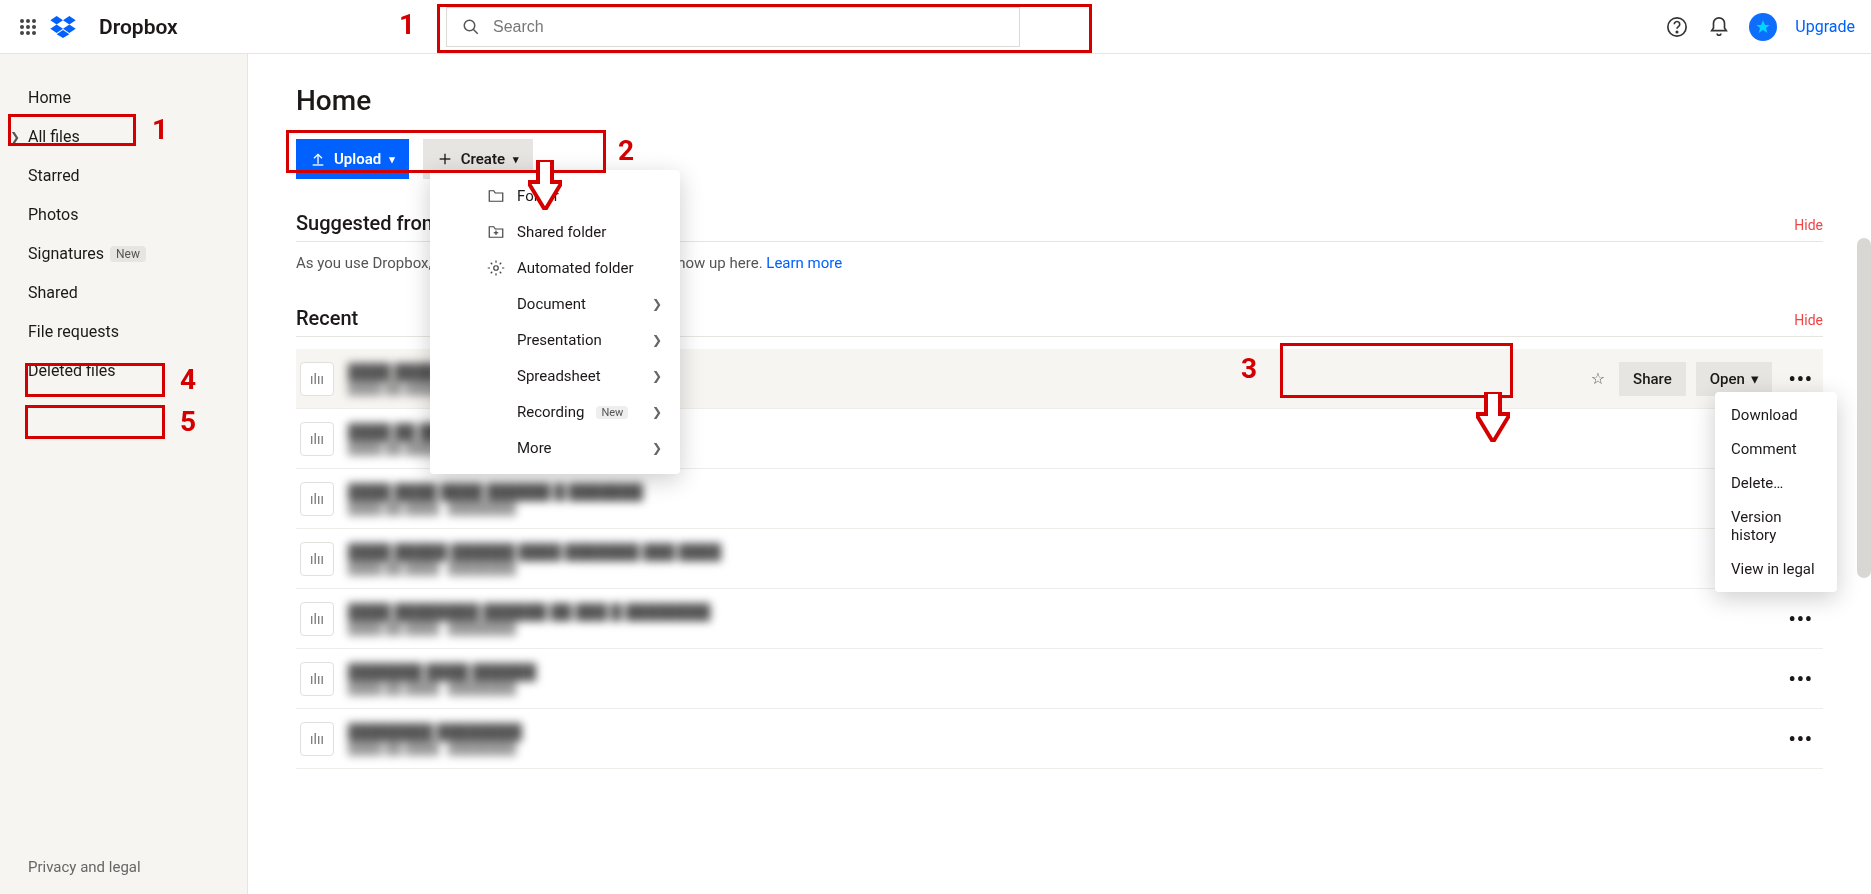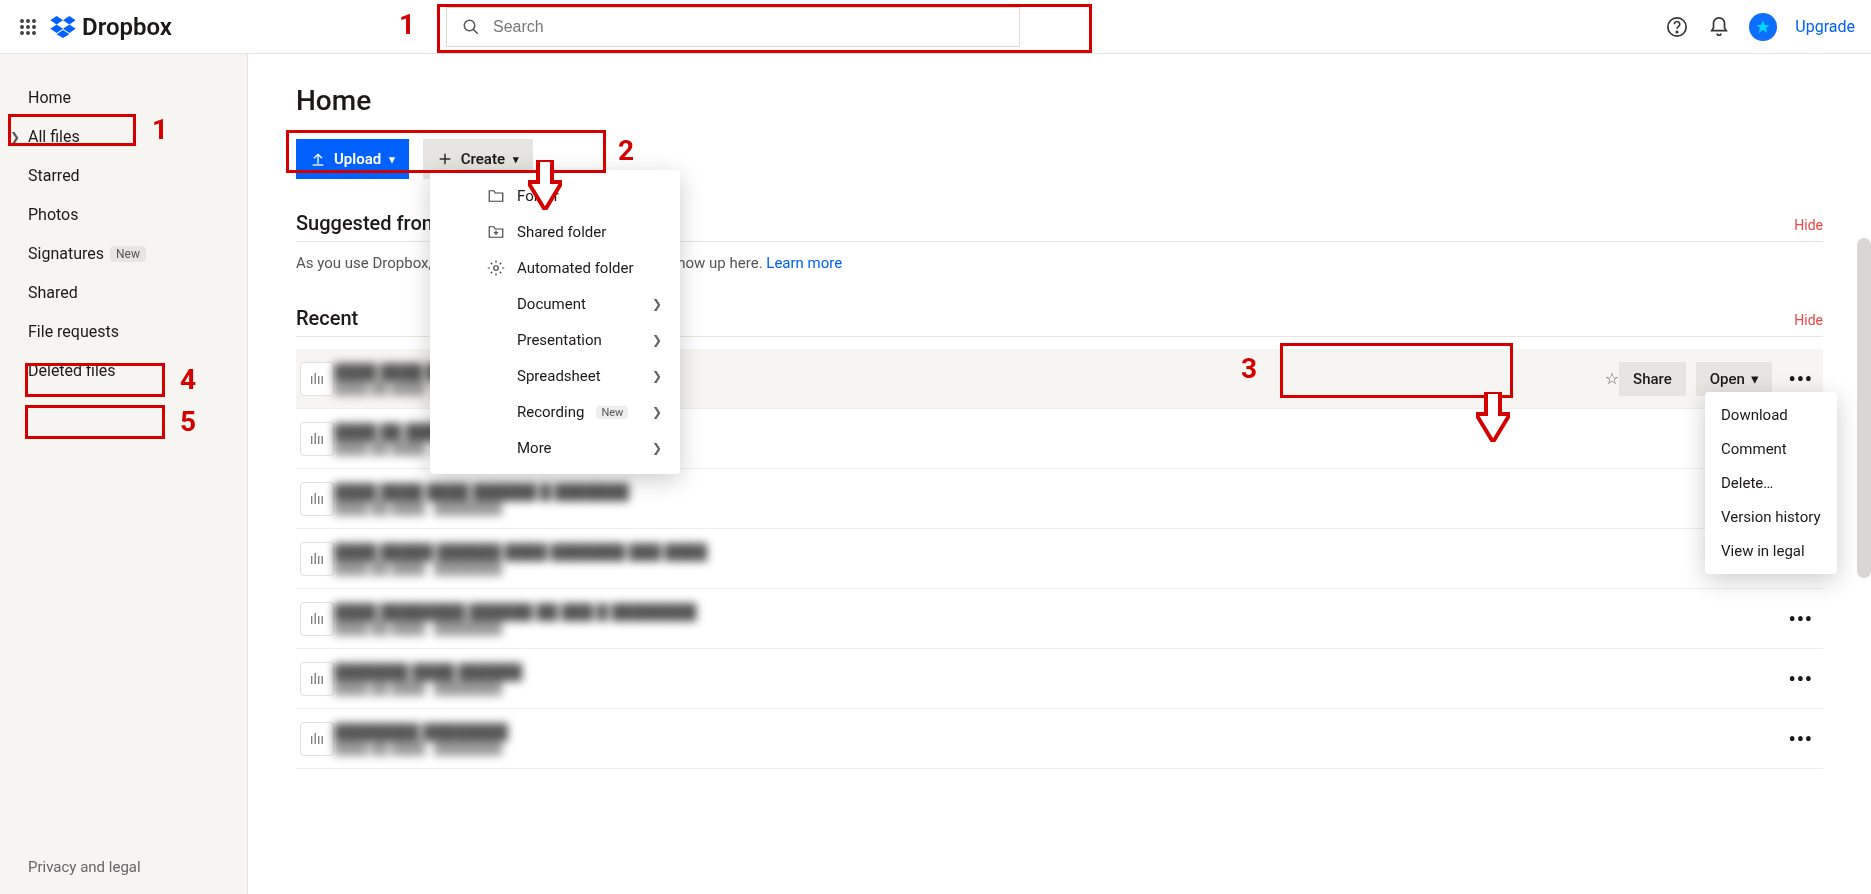--- a/index.html
+++ b/index.html
@@ -2,21 +2,21 @@
 <html><head>
 <meta charset="utf-8">
 <style>
   * { box-sizing: border-box; margin: 0; padding: 0; }
   body { font-family: -apple-system, BlinkMacSystemFont, "Segoe UI", Roboto, Helvetica, Arial, sans-serif; color: #1e1919; background: #fff; overflow: hidden; }
 
   
   .header { height: 54px; display: flex; align-items: center; padding: 0 16px; border-bottom: 1px solid #e7e5e2; position: relative; }
   .waffle { width: 28px; height: 28px; display:flex; align-items:center; justify-content:center; margin-right:10px; cursor:pointer;}
   .brand { display:flex; align-items:center; gap:6px; cursor:pointer;}
-  .brand-name { font-weight:600; font-size:24px; }
+  .brand-name { font-weight:600; font-size:21px;margin-left:17px; }
   .search-wrap { position:absolute; left:446px; width:574px; }
   .search-box { width:100%; height:40px; border:1px solid #dcdad7; background:#fff; display:flex; align-items:center; padding:0 12px; gap:10px;}
   .search-input { flex:1; border:none; outline:none; font-size:16px; color:#1e1919;}
   .search-input::placeholder{color:#777;}
   .header-right { margin-left:auto; display:flex; align-items:center; gap:18px;}
   .icon-btn { width:24px; height:24px; display:flex; align-items:center; justify-content:center; cursor:pointer; color:#1e1919;}
   .avatar { width:28px;height:28px;border-radius:50%; background:#0d6efd; display:flex;align-items:center;justify-content:center;}
   .upgrade-link{ color:#0061fe; font-size:16px;}
 
   
@@ -43,33 +43,33 @@
 
   
   .create-menu{ position:absolute; top:170px; left:430px; width:250px; background:#fff; box-shadow:0 6px 24px rgba(0,0,0,.2); border-radius:4px; padding:8px 0; z-index:30;}
   .menu-item{display:flex;align-items:center;justify-content:space-between; padding:9px 18px; font-size:15px; cursor:pointer;margin-left:39px;}
   .menu-item-left{display:flex;align-items:center;gap:12px;}
   .menu-icon{width:18px;height:18px;display:flex;align-items:center;justify-content:center;color:#444;}
   .menu-chev{font-size:12px;color:#666;}
   .menu-new-badge{background:#eee;font-size:11px;padding:0 5px;border-radius:4px;color:#555;}
 
   
-  .recent-row{display:flex;align-items:center; height:60px; border-bottom:1px solid #efedea; padding:0 4px; position:relative;}
+  .recent-row{display:flex;align-items:center; height:60px; border-bottom:1px solid #efedea; gap:14px; padding:0 4px; position:relative;}
   .recent-row.hl{background:#f7f5f2;}
   .file-icon{width:34px;height:34px;border:1px solid #e2e0dd;border-radius:4px;display:flex;align-items:center;justify-content:center;color:#777;font-size:14px;background:#fff;}
   .file-text{flex:1; filter:blur(4px); color:#888;}
   .file-title{font-size:15px;font-weight:500;color:#555;}
   .file-sub{font-size:12px;color:#999;}
   .star{color:#555;}
   .row-actions{display:flex;align-items:center;gap:10px;}
   .chip{background:#e7e5e2;height:34px;display:inline-flex;align-items:center;padding:0 14px;font-size:15px;font-weight:500;gap:6px;cursor:pointer;}
   .more-btn{font-size:20px;font-weight:700;letter-spacing:1px; padding:0 6px; cursor:pointer;}
 
   
-  .context-menu{ position:absolute; top:392px; right:34px; width:132px; background:#fff; box-shadow:0 6px 24px rgba(0,0,0,.2); border-radius:4px; padding:6px 0; z-index:30;}
+  .context-menu{ position:absolute; top:392px; right:34px; width:122px; background:#fff; box-shadow:0 6px 24px rgba(0,0,0,.2); border-radius:4px; padding:6px 0; z-index:30;}
   .ctx-item{padding:8px 16px;font-size:15px;cursor:pointer;}
 
   
   .anno-box{position:absolute;border:3px solid #d40000;pointer-events:none;z-index:40;}
   .anno-label{position:absolute;color:#d40000;font-size:28px;font-weight:700;z-index:41;pointer-events:none;}
   .anno-arrow{position:absolute;z-index:41;pointer-events:none;}
   .anno-arrow svg{display:block;}
 
   
   .vscroll{position:absolute; right:0; top:184px; width:14px; height:340px; background:#d9d7d4; border-radius:7px;}

